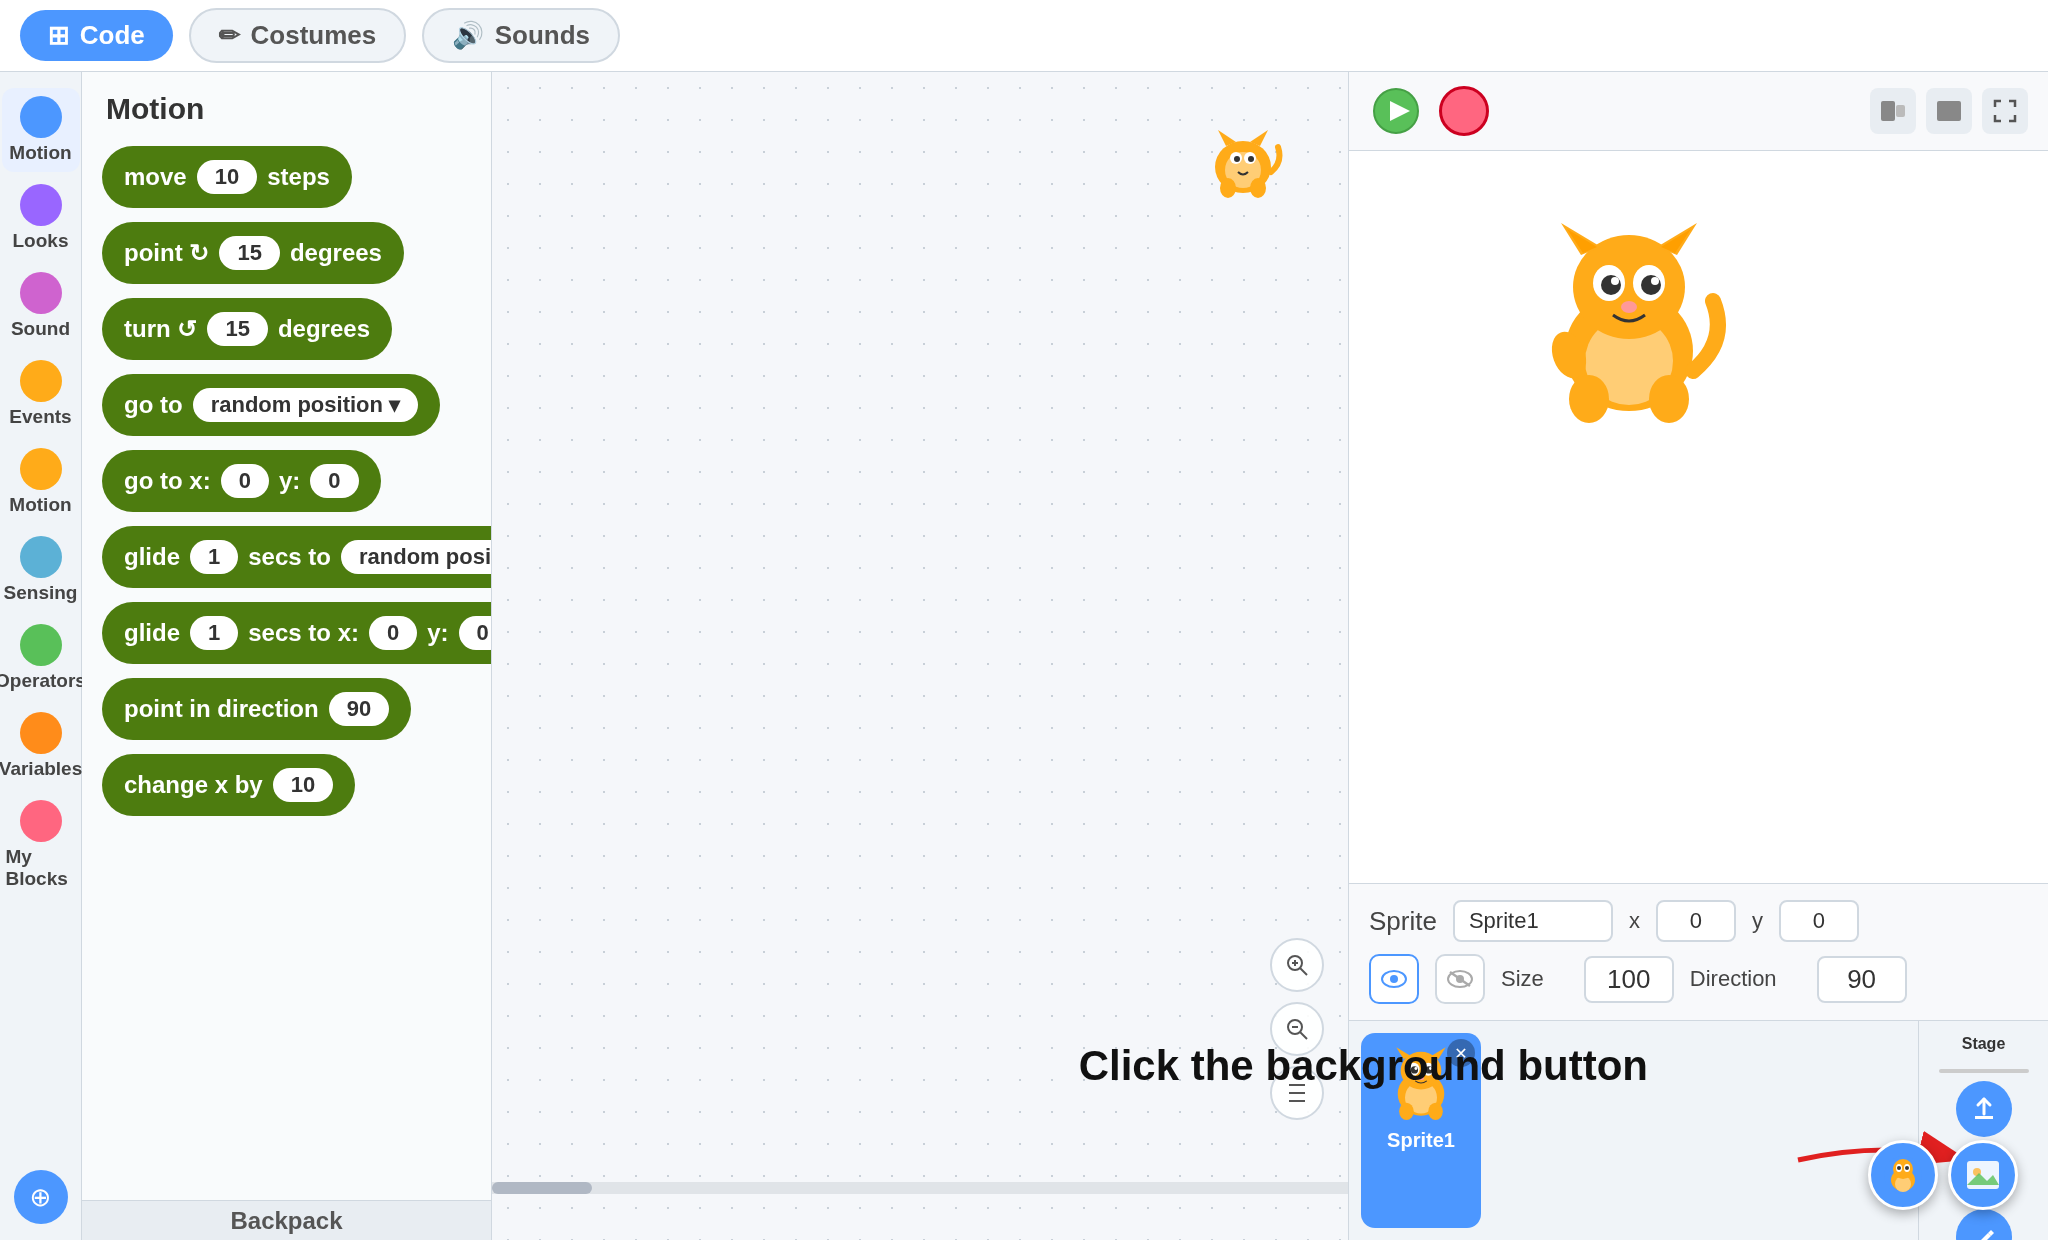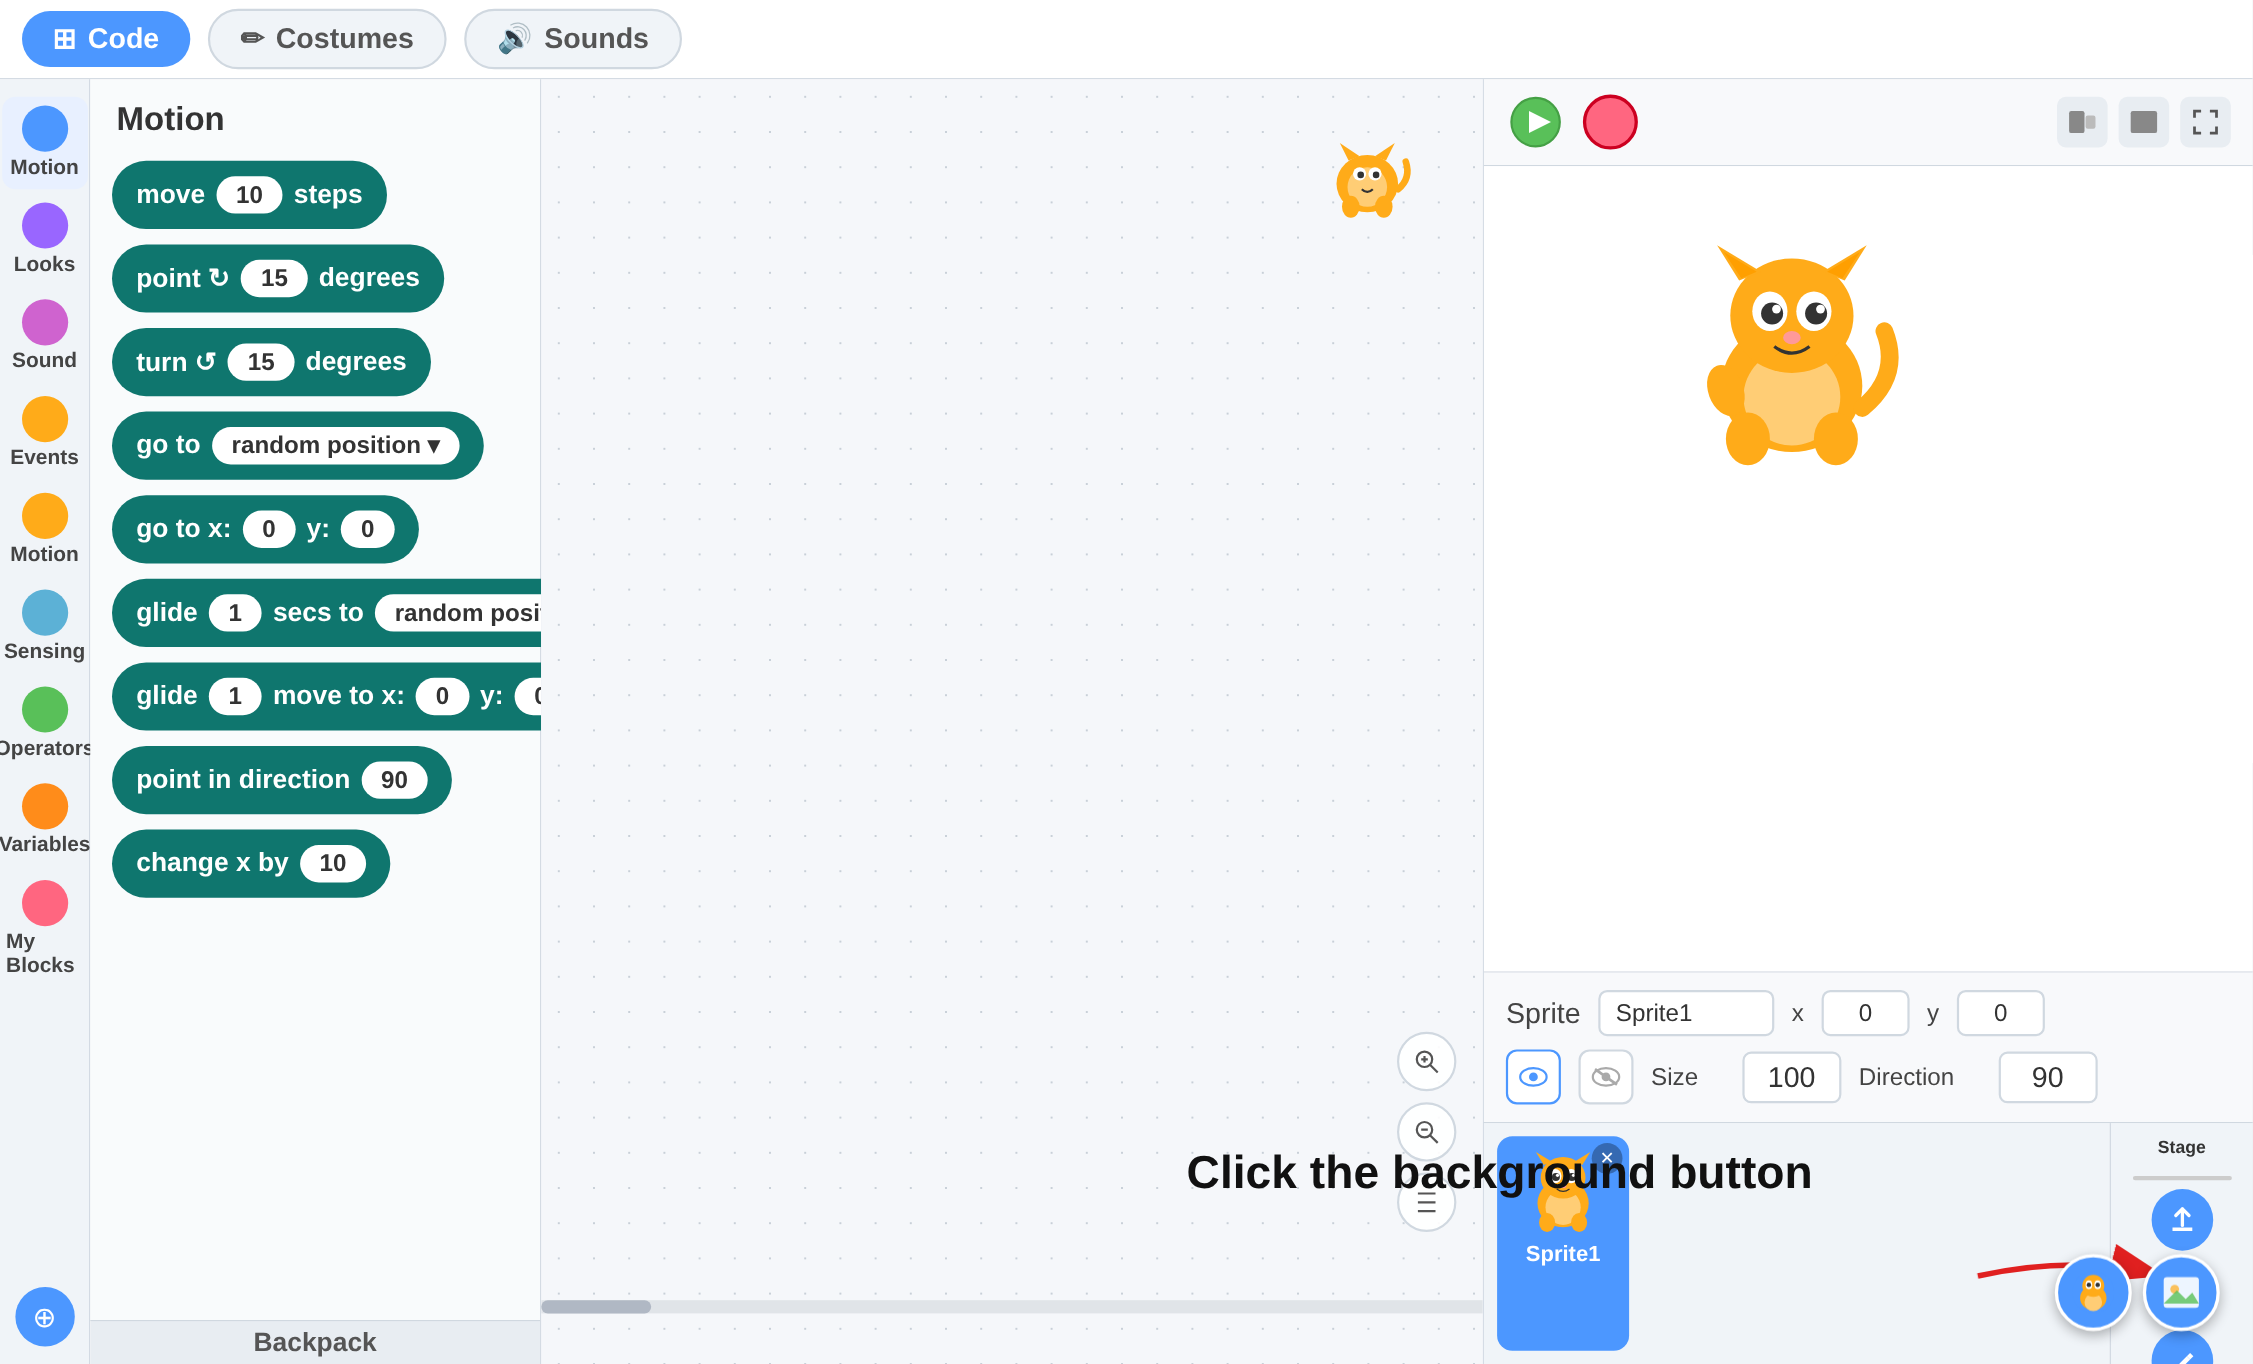--- a/index.html
+++ b/index.html
@@ -82,21 +82,21 @@
       flex: 1;
       overflow-y: auto;
       padding: 8px 20px;
       display: flex;
       flex-direction: column;
       gap: 14px;
     }
     .block {
       display: inline-flex; align-items: center; gap: 10px;
       padding: 14px 22px; border-radius: 36px;
-      background: #0f766e; color: #fff;
+      background: #4d7c0f; color: #fff;
       font-size: 24px; font-weight: 600;
       cursor: pointer; white-space: nowrap;
       width: fit-content;
     }
     .block-input {
       background: #fff; color: #333;
       border-radius: 24px; padding: 4px 18px;
       font-size: 22px; font-weight: 700;
       min-width: 44px; text-align: center;
     }
@@ -377,21 +377,21 @@
       <div class="block">
         <span>glide</span>
         <span class="block-input">1</span>
         <span>secs to</span>
         <span class="block-dropdown">random position ▾</span>
       </div>
 
       <div class="block">
         <span>glide</span>
         <span class="block-input">1</span>
-        <span>move to x:</span>
+        <span>secs to x:</span>
         <span class="block-input">0</span>
         <span>y:</span>
         <span class="block-input">0</span>
       </div>
 
       <div class="block">
         <span>point in direction</span>
         <span class="block-input">90</span>
       </div>
 

